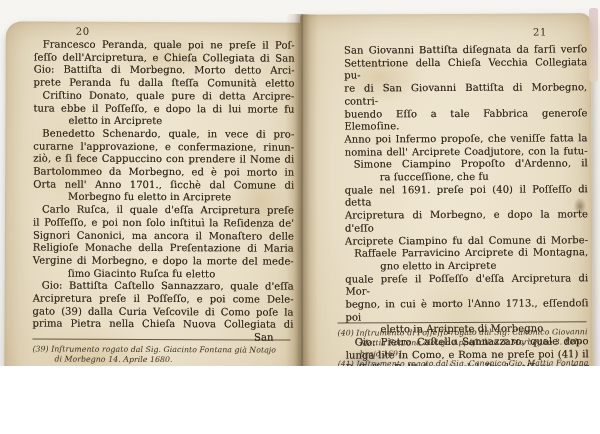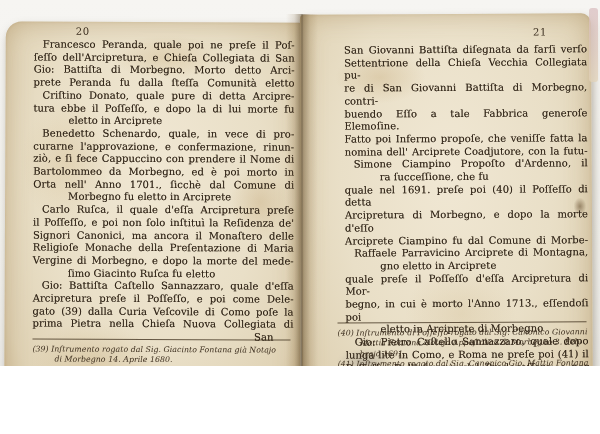--- a/index.html
+++ b/index.html
@@ -131,21 +131,21 @@
     <div class="stain s8"></div>
     <div class="stain s9"></div>
 
     <div class="pagenum pn-right">21</div>
 
     <div class="body body-right">
         <div class="line">San Giovanni Battiſta diſegnata da farſi verſo</div>
         <div class="line">Settentrione della Chieſa Vecchia Collegiata pu-</div>
         <div class="line">re di San Giovanni Battiſta di Morbegno, contri-</div>
         <div class="line">buendo Eſſo a tale Fabbrica generoſe Elemoſine.</div>
-        <div class="line">Fatto poi Infermo propoſe, che veniſſe fatta la</div>
+        <div class="line">Anno poi Infermo propoſe, che veniſſe fatta la</div>
         <div class="line">nomina dell' Arciprete Coadjutore, con la futu-</div>
         <div class="line ind">Simone Ciampino Propoſto d'Ardenno, il</div>
         <div class="line end">ra ſucceſſione, che fu</div>
         <div class="line">quale nel 1691. preſe poi (40) il Poſſeſſo di detta</div>
         <div class="line">Arcipretura di Morbegno, e dopo la morte d'eſſo</div>
         <div class="line">Arciprete Ciampino fu dal Comune di Morbe-</div>
         <div class="line ind">Raffaele Parravicino Arciprete di Montagna,</div>
         <div class="line end">gno eletto in Arciprete</div>
         <div class="line">quale preſe il Poſſeſſo d'eſſa Arcipretura di Mor-</div>
         <div class="line">begno, in cui è morto l'Anno 1713., eſſendoſi poi</div>

